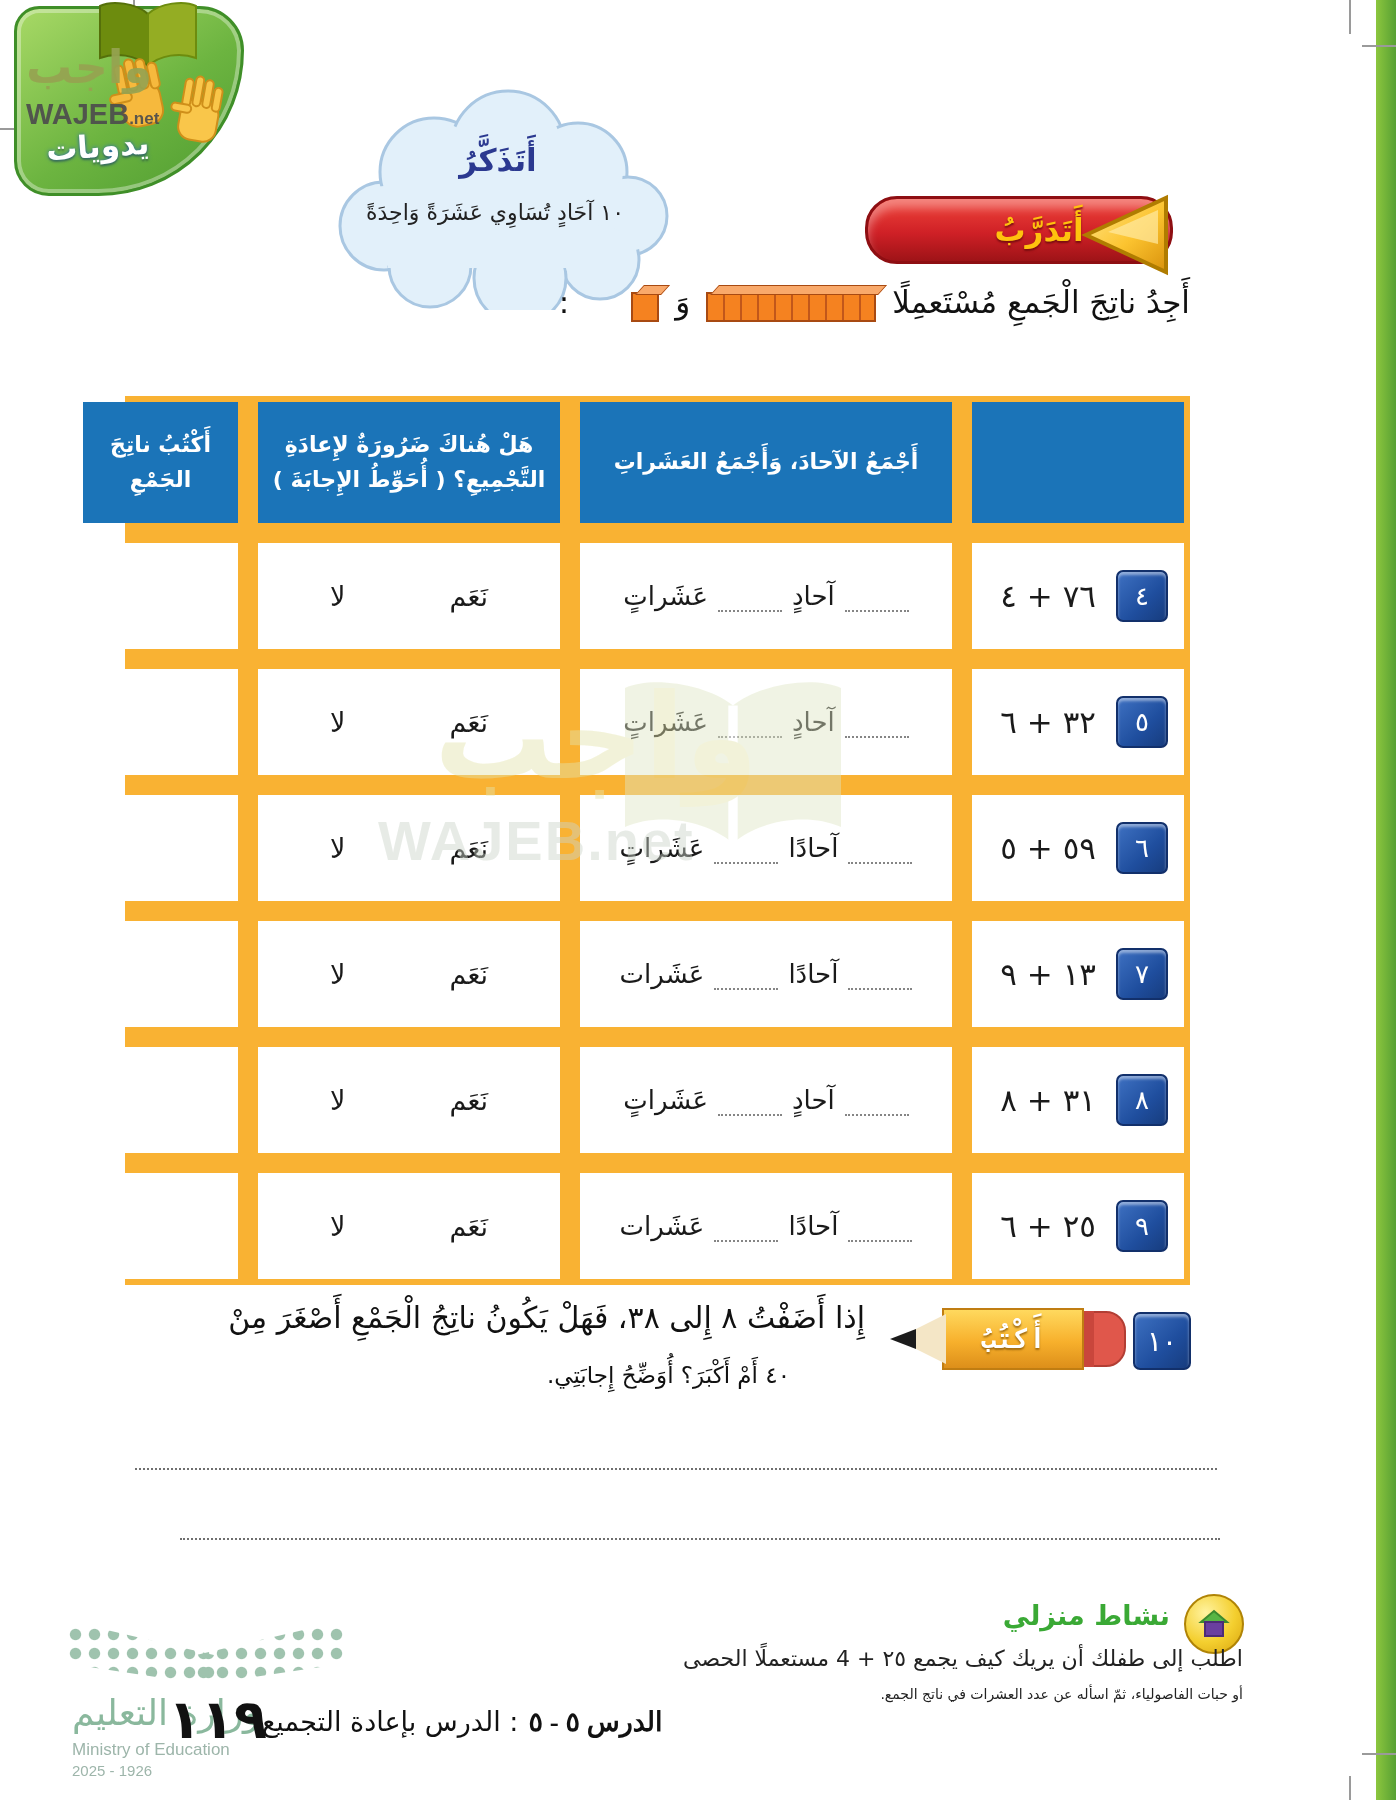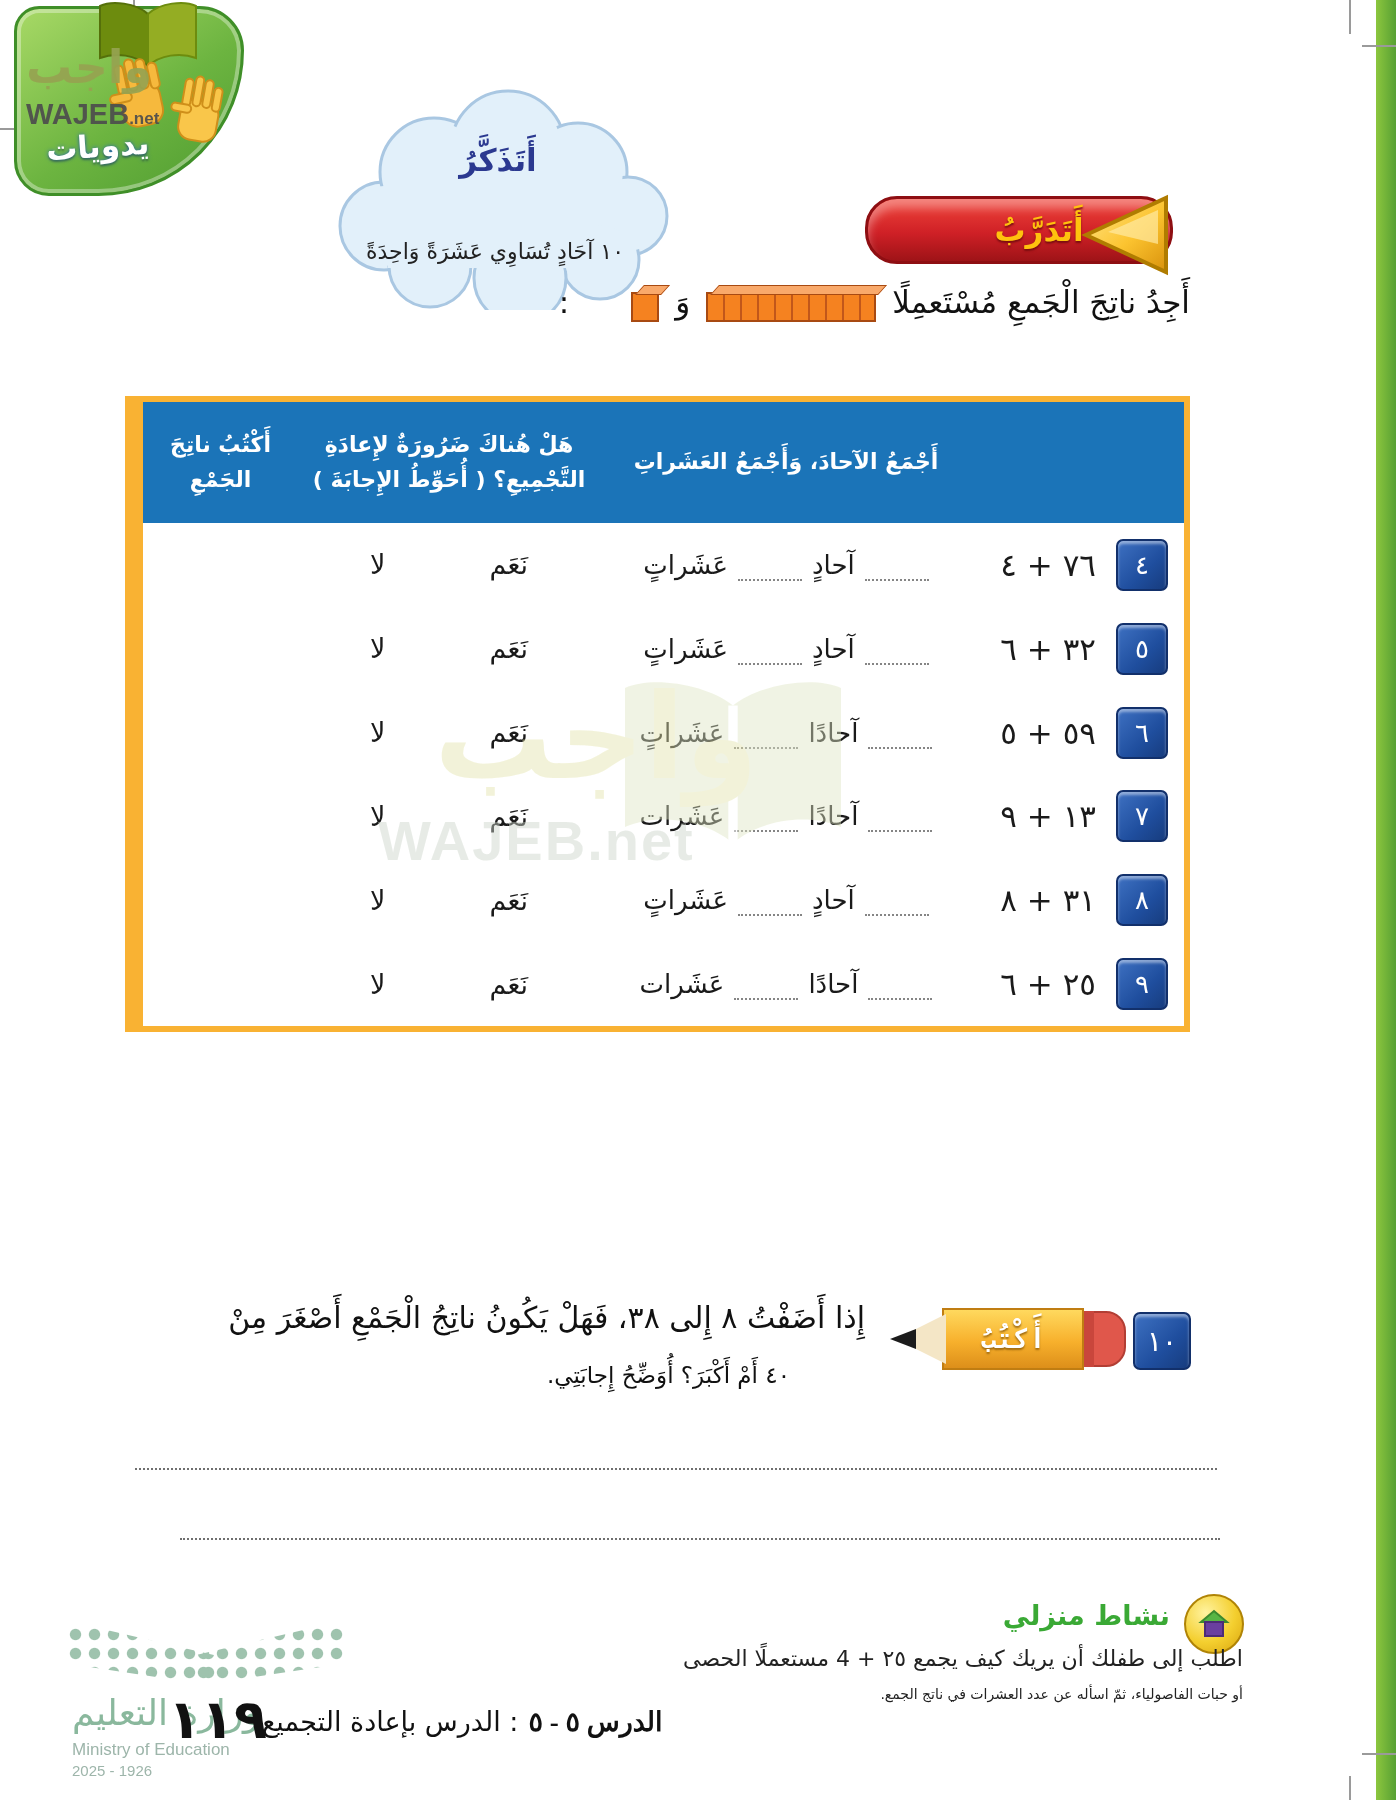--- a/index.html
+++ b/index.html
@@ -25,21 +25,21 @@
   #wtop{left:26px;top:44px;opacity:.92;line-height:1;}
   #wtop .ar{display:block;font-size:46px;font-weight:bold;color:#96a351;}
   #wtop .lat{display:block;margin-top:10px;font-family:"Liberation Sans",sans-serif;
     font-weight:bold;color:#4d4d4d;font-size:29px;}
   #wtop .lat .net{font-size:17px;}
 
   
   #cloud-svg{left:318px;top:88px;}
   #cloud-title{left:388px;top:142px;width:220px;text-align:center;font-size:31px;
     font-weight:bold;color:#2b3990;}
-  #cloud-text{left:330px;top:200px;width:330px;text-align:center;font-size:22px;color:#222;margin-top:39px;}
+  #cloud-text{left:330px;top:200px;width:330px;text-align:center;font-size:22px;color:#222;}
 
   
   #practice{left:865px;top:196px;width:302px;height:62px;border-radius:32px;
     background:linear-gradient(180deg,#f0453a 0%,#cf2026 55%,#9e1317 100%);
     border:3px solid #8e0e12;box-shadow:inset 0 9px 10px rgba(255,255,255,.35);
     display:flex;align-items:center;justify-content:center;}
   #practice .lbl{font-size:31px;font-weight:bold;color:#ffc20e;margin-right:-40px;
     text-shadow:0 2px 2px #7a0d10;}
   #practice-arrow{left:1078px;top:192px;}
 
@@ -48,23 +48,23 @@
     align-items:center;gap:16px;font-size:31px;color:#111;}
   .rod{width:166px;height:26px;position:relative;margin-top:10px;
     background:repeating-linear-gradient(to right,#f58220 0 15px,#c2571a 15px 17px);
     border:2px solid #a84a12;}
   .rod::before,.cube::before{content:"";position:absolute;left:2px;top:-9px;width:100%;height:8px;
     background:#f9a96b;border:1px solid #a84a12;transform:skewX(-42deg);transform-origin:bottom left;}
   .cube{width:24px;height:26px;position:relative;margin-top:10px;background:#f58220;border:2px solid #a84a12;}
   .colon{margin-right:46px;}
 
   
-  #table{left:125px;top:396px;width:1065px;height:636px;display:grid;
+  #table{left:125px;top:396px;width:1065px;height:889px;display:grid;
     grid-template-columns:212px 372px 302px 155px;grid-template-rows:121px repeat(6,1fr);
-    gap:0;background:#f9b233;border:6px solid #f9b233;direction:rtl;box-sizing:border-box;}
+    gap:20px;background:#f9b233;border:6px solid #f9b233;direction:rtl;box-sizing:border-box;}
   .cell{background:#fff;display:flex;align-items:center;justify-content:center;}
   .cell.h{background:#1b74b8;color:#fff;font-weight:bold;font-size:22px;
     flex-direction:column;line-height:1.55;text-align:center;}
   .cell.prob{justify-content:flex-start;padding-right:16px;gap:20px;box-sizing:border-box;}
   .nbadge{width:48px;height:48px;border-radius:7px;flex:0 0 auto;
     background:linear-gradient(135deg,#3e71c2 0%,#1f4e9e 60%,#173c7e 100%);
     border:2px solid #12306b;box-shadow:inset 0 3px 3px rgba(255,255,255,.45);
     color:#fff;font-size:26px;display:flex;align-items:center;justify-content:center;}
   .expr{font-size:31px;}
   .cell.ones{gap:10px;font-size:26px;}

